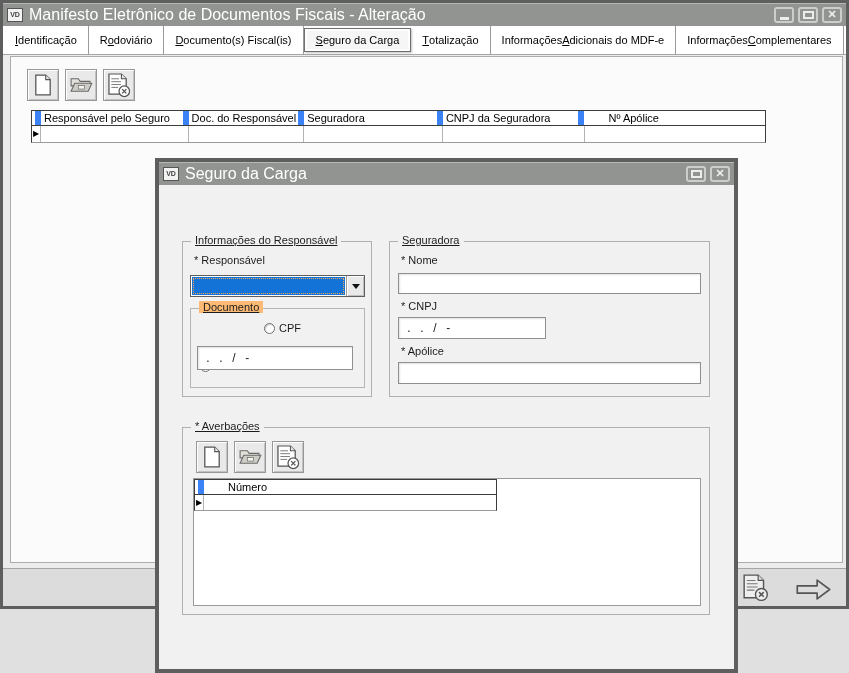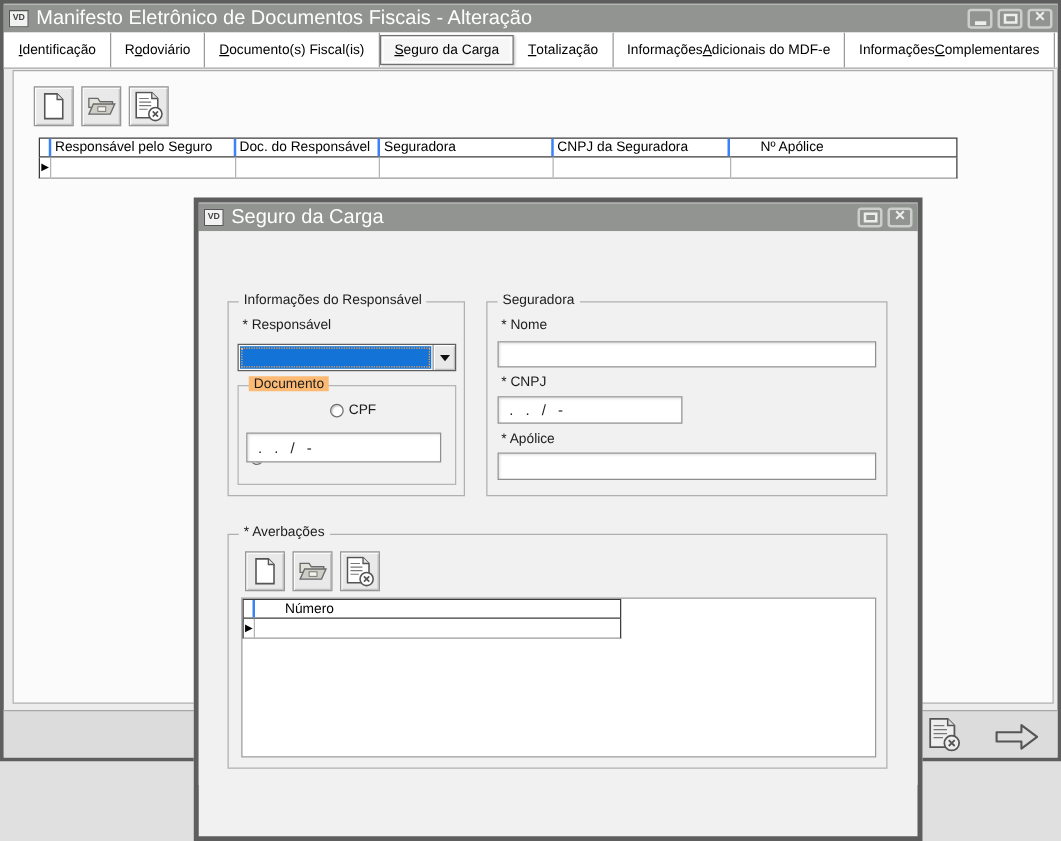--- a/index.html
+++ b/index.html
@@ -37,21 +37,21 @@
   .toolbar { position:absolute; display:flex; gap:6px; }
   #main-toolbar { left:16px; top:12px; }
   .tbtn { width:32px; height:32px; background:#e9e9e9; border:1px solid #979797;
           box-shadow: inset 1px 1px 0 #fff, inset -1px -1px 0 #c2c2c2;
           display:flex; align-items:center; justify-content:center; }
 
   
   .dgrid { position:absolute; background:#fff; font-size:11px; color:#000; }
   #main-grid { left:20px; top:53px; width:735px; }
   .g-head { display:flex; border:1px solid #3c3c3c; height:16px; background:#fff; }
-  .g-head .hc { border-right:2px solid #3b82f6; display:flex; align-items:center; padding:0 3px; overflow:hidden; white-space:nowrap; }
+  .g-head .hc { border-right:6px solid #3b82f6; display:flex; align-items:center; padding:0 3px; overflow:hidden; white-space:nowrap; }
   .g-head .hc:last-child { border-right:none;padding-left:24px; }
   .g-row { display:flex; height:17px; border-left:1px solid #3c3c3c; border-right:1px solid #3c3c3c; border-bottom:1px solid #9a9a9a; }
   .g-row .dc { border-right:1px solid #b4b4b4; display:flex; align-items:center; padding:0 3px; }
   .g-row .dc:last-child { border-right:none; }
   .sel { width:9px; flex:0 0 auto; display:flex; align-items:center; justify-content:center; padding:0 !important; }
   .ptr { font-size:8px; line-height:1; color:#000; }
   .cw0 { width:148px; } .cw1 { width:116px; } .cw2 { width:139px; } .cw3 { width:142px; } .cw4 { width:181px; }
 
   .bottombar { position:absolute; left:0; right:0; top:565px; height:38px;
                background:#dcdcdc; border-top:1px solid #a6a6a6; }
@@ -59,21 +59,21 @@
 
   
   #dialog { left:155px; top:158px; width:583px; height:515px; border:4px solid #5e5e5e; background:#f1f1f1; z-index:10; }
   .dlg-body { position:absolute; left:0; right:0; top:23px; bottom:41px; background:#f1f1f1; }
   .dlg-footer { position:absolute; left:0; right:0; bottom:0; height:41px; background:#dcdcdc;
                 border-top:1px solid #a8a8a8; display:flex; align-items:center; justify-content:flex-end;
                 gap:28px; padding-right:20px; }
 
   .group { position:absolute; border:1px solid #b0b0b0; }
   .legend { position:absolute; top:-8px; left:8px; background:#f1f1f1; padding:0 4px;
-            font-size:11px; color:#1c1c1c; white-space:nowrap; }
+            font-size:11px; color:#1c1c1c; white-space:nowrap;text-decoration:underline; }
   .flabel { position:absolute; font-size:11px; color:#1c1c1c; white-space:nowrap; }
 
   .tinput { position:absolute; background:#fff; border:1px solid #8f8f8f;
             box-shadow: inset 1px 1px 2px rgba(0,0,0,.12); font-family:"Liberation Sans",sans-serif;
             font-size:12px; color:#222; padding:0 4px; letter-spacing:1px; }
 
   .combo { position:absolute; border:1px solid #5f5f5f; background:#fff; display:flex; }
   .combo-sel { flex:1 1 auto; background:#1473d6; margin:1px; outline:1px dotted #ffa64d; outline-offset:-2px; }
   .combo-btn { flex:0 0 18px; background:#e9e9e9; border-left:1px solid #9a9a9a;
                box-shadow: inset 1px 1px 0 #fff, inset -1px -1px 0 #bfbfbf;

